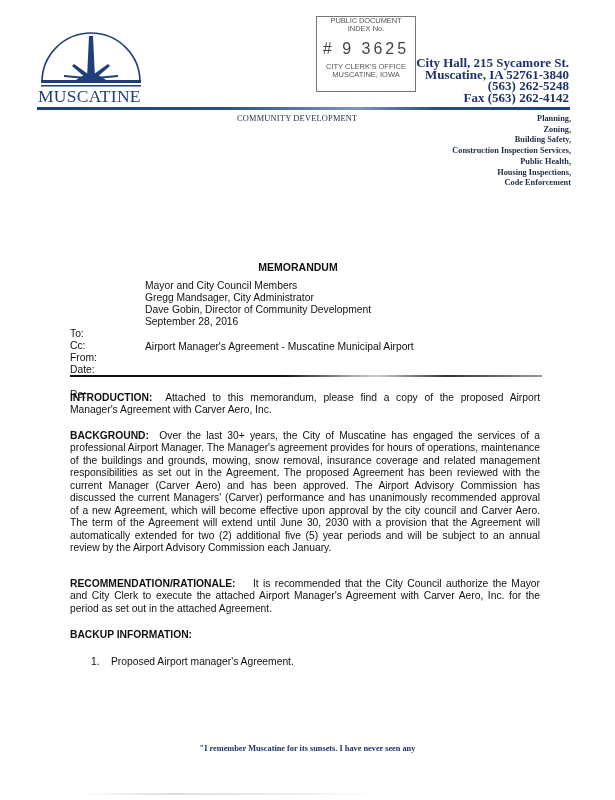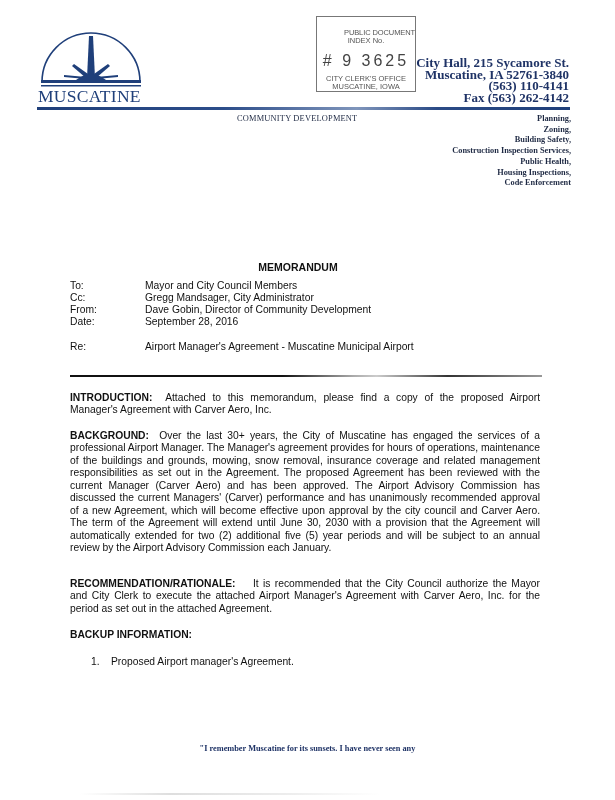--- a/index.html
+++ b/index.html
@@ -2,28 +2,28 @@
 <html><head>
 <meta charset="utf-8">
 <style>
   html, body { margin:0; padding:0; background:#ffffff; }
   body { width:615px; height:800px; position:relative; overflow:hidden; font-family:"Liberation Sans", sans-serif; color:#111; }
   .abs { position:absolute; }
   .logo-svg { left:36px; top:30px; width:110px; height:60px; }
   .logo-text { left:38px; top:86px; font-family:"Liberation Serif", serif; font-size:17.5px; color:#1f3f7a; letter-spacing:0.3px; }
   .top-rule { left:37px; top:107px; width:533px; height:3px; background:linear-gradient(to right,#1f3f7a 0%, #2c4d8a 35%, #7f95bb 60%, #2b4b86 75%, #1f3f7a 100%); }
   .stamp { left:316px; top:16px; width:98px; height:74px; border:1px solid #777; text-align:center; color:#555; font-size:7.5px; line-height:8px; }
-  .stamp .t1 { margin-top:12px; letter-spacing:-0.1px;text-align:right; }
+  .stamp .t1 { margin-top:0; letter-spacing:-0.1px; }
   .stamp .num { font-size:16px; line-height:18px; margin:7px 0 5px; letter-spacing:3px; color:#444; }
   .address { right:46px; top:57px; text-align:right; font-family:"Liberation Serif", serif; font-weight:bold; font-size:13px; line-height:11.5px; color:#1f3366; }
   .dept { left:237px; top:114px; font-family:"Liberation Serif", serif; font-weight:normal; font-size:8.4px; color:#1f2a44; letter-spacing:0.2px; }
   .services { right:44px; top:114px; text-align:right; font-family:"Liberation Serif", serif; font-weight:bold; font-size:8.3px; line-height:10.7px; color:#1f2a44; }
   .memo-title { left:0; width:596px; top:261px; text-align:center; font-weight:bold; font-size:10.5px; padding-left:-5px; }
   .hdr-row { left:70px; font-size:10.3px; line-height:12px; }
-  .hdr-row .lbl { position:absolute; left:0; width:70px; }
+  .hdr-row .lbl { position:absolute; left:0; width:70px;margin-top:48px; }
   .hdr-row .val { position:absolute; left:75px; white-space:nowrap; }
   .rule2 { left:70px; top:375px; width:472px; height:1.5px; background:linear-gradient(to right,#111 0%, #111 45%, #aaa 60%, #ccc 65%, #333 80%, #999 100%); }
   .para { left:70px; width:470px; font-size:10.3px; line-height:12.45px; text-align:justify; }
   .para b { font-weight:bold; }
   .list-item { left:91px; font-size:10.3px; line-height:12px; }
   .list-item .n { position:absolute; left:0; }
   .list-item .txt { position:absolute; left:20px; white-space:nowrap; }
   .quote { left:0; width:615px; top:743px; text-align:center; font-family:"Liberation Serif", serif; font-weight:bold; font-size:8.3px; line-height:12.5px; color:#1f3366; }
   .smudge { left:80px; top:793px; width:300px; height:2px; background:linear-gradient(to right, rgba(200,200,200,0) 0%, rgba(200,200,200,0.6) 30%, rgba(210,210,210,0.4) 70%, rgba(200,200,200,0) 100%); }
 </style>
@@ -48,21 +48,21 @@
   <div class="t1">PUBLIC DOCUMENT</div>
   <div>INDEX No.</div>
   <div class="num"># 9 3625</div>
   <div>CITY CLERK'S OFFICE</div>
   <div>MUSCATINE, IOWA</div>
 </div>
 
 <div class="abs address">
   <div>City Hall, 215 Sycamore St.</div>
   <div>Muscatine, IA 52761-3840</div>
-  <div>(563) 110-4141</div>
+  <div>(563) 262-5248</div>
   <div>Fax (563) 262-4142</div>
 </div>
 
 <div class="abs dept">COMMUNITY DEVELOPMENT</div>
 
 <div class="abs services">
   <div>Planning,</div>
   <div>Zoning,</div>
   <div>Building Safety,</div>
   <div>Construction Inspection Services,</div>

